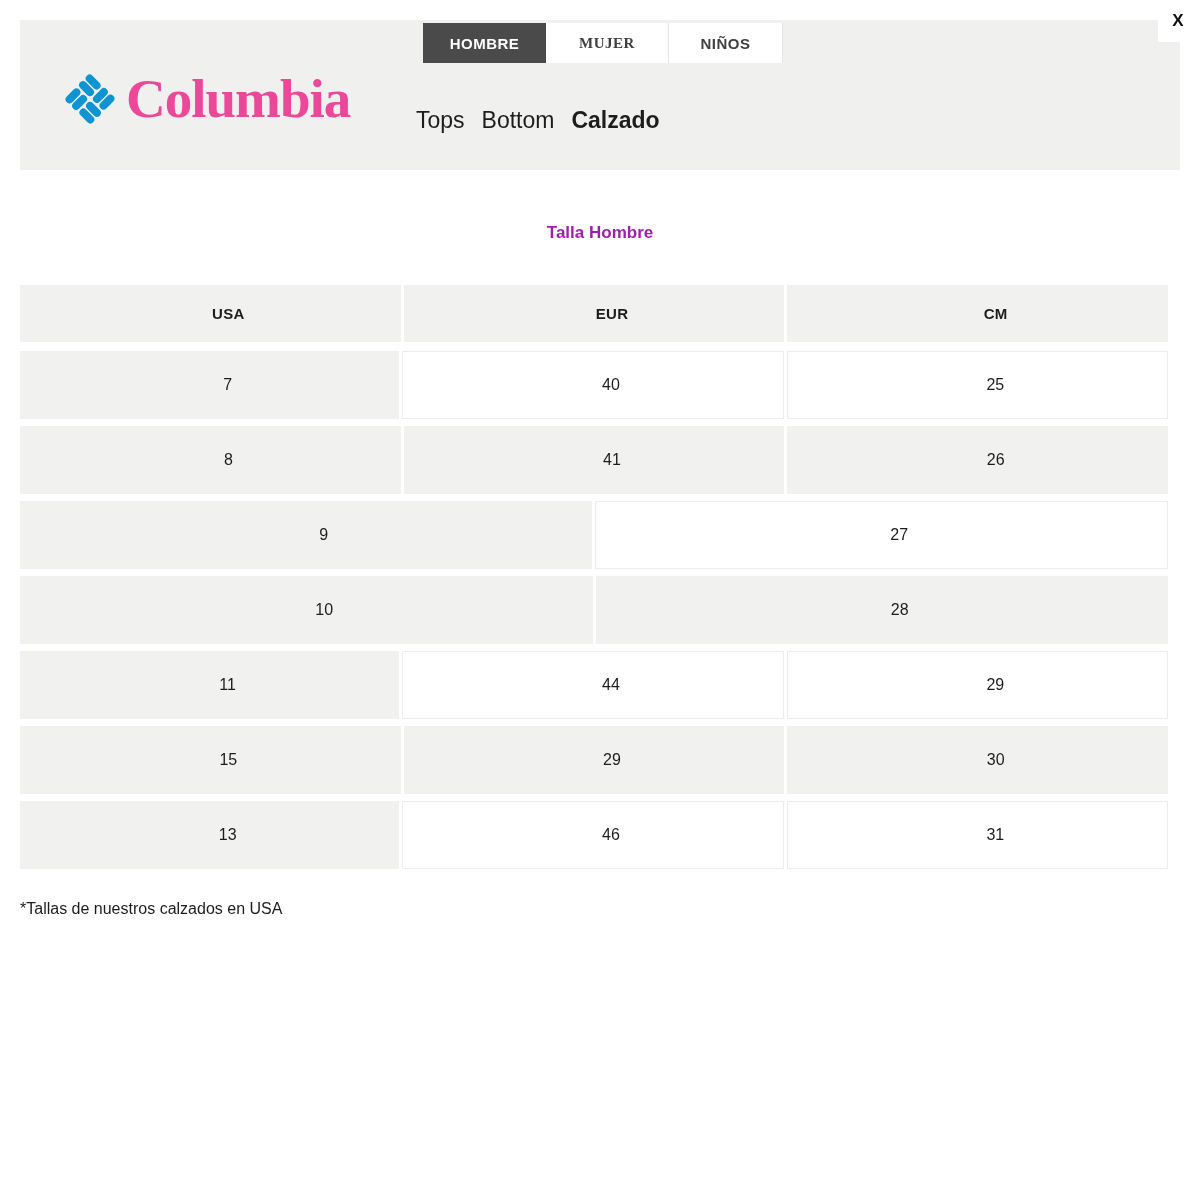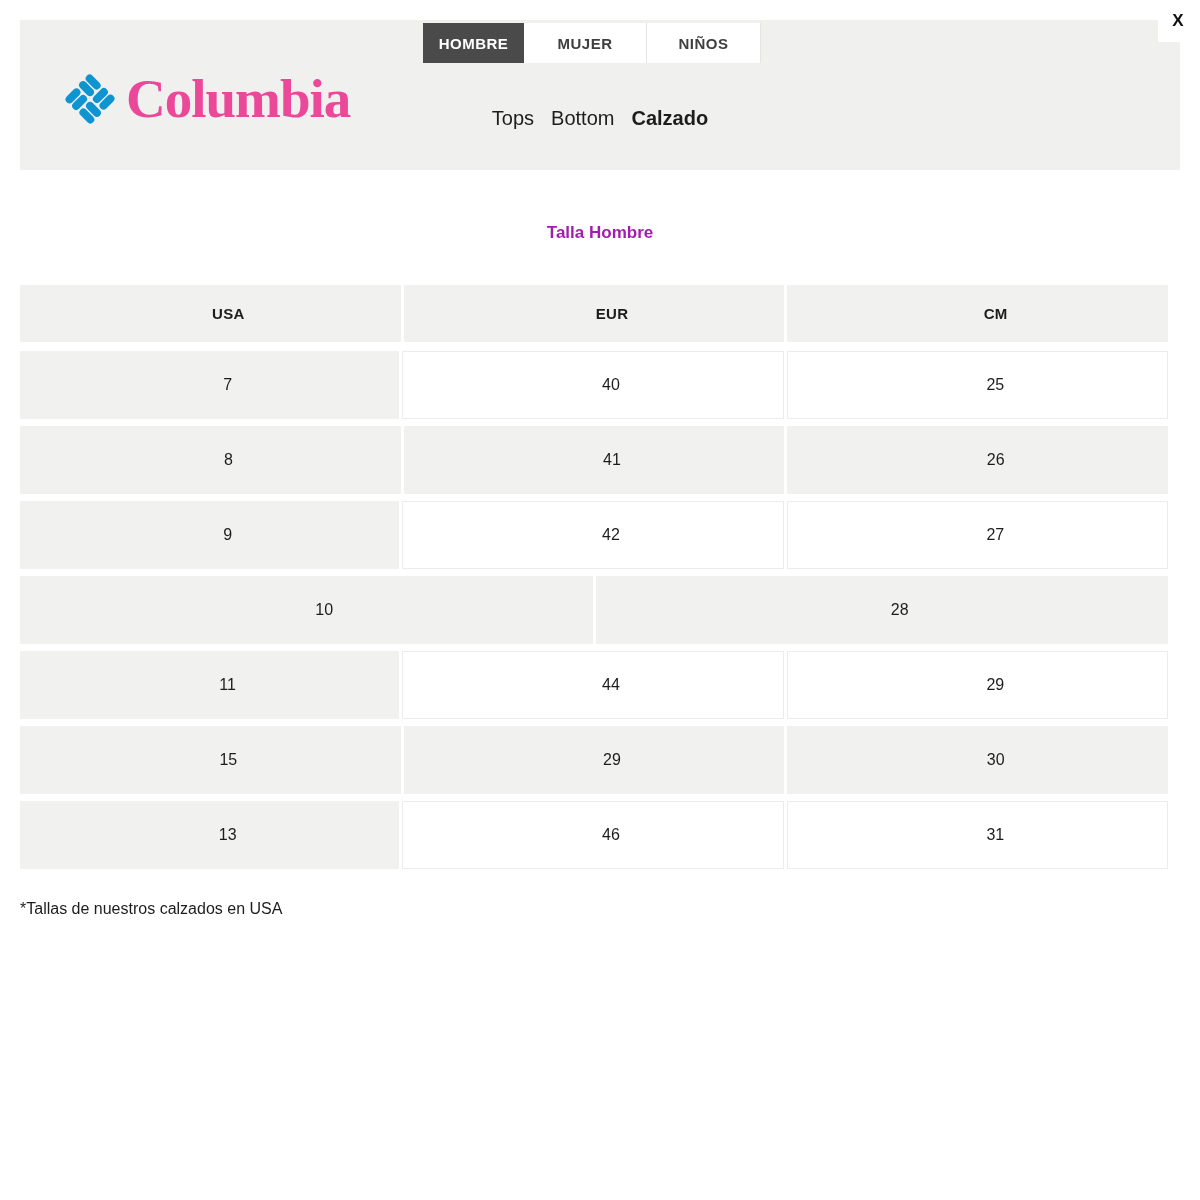--- a/index.html
+++ b/index.html
@@ -50,32 +50,32 @@
     position:absolute; left:423px; top:23px;
     height:40px; display:flex;
   }
   .gtab {
     height:40px; display:flex; align-items:center; justify-content:center;
     font-size:15px; font-weight:bold; letter-spacing:0.5px;
     color:#3f3f3f; background:#ffffff;
     border-right:1px solid #e4e4e4;
     cursor:pointer;
   }
-  .gtab.w1 { width:101px; }
-  .gtab.w2 { width:122px; }
+  .gtab.w1 { width:123px; }
+  .gtab.w2 { width:122px;font-family:Liberation Serif, serif; }
   .gtab.w3 { width:113px; }
   .gtab.active {
     background:#4a4a4a; color:#ffffff; border-right:none;
   }
 
   
   .category-nav {
-    position:absolute; left:400px; top:107px; width:400px;
-    display:flex; justify-content:center; gap:17px;
-    font-size:20px; color:#1d1d1d;
+    position:absolute; left:416px; top:107px; width:400px;
+    display:flex; justify-content:flex-start; gap:17px;
+    font-size:23px; color:#1d1d1d;
   }
   .cat-item { cursor:pointer; }
   .cat-item.active { font-weight:bold; }
 
   
   .section-title {
     position:absolute; left:0; top:223px; width:1200px;
     text-align:center;
     font-size:17px; font-weight:bold; color:#a21caf;
   }
@@ -151,21 +151,20 @@
     <div class="cell">40</div>
     <div class="cell">25</div>
   </div>
   <div class="t-row t-data">
     <div class="cell">8</div>
     <div class="cell">41</div>
     <div class="cell">26</div>
   </div>
   <div class="t-row t-data plain">
     <div class="cell">9</div>
-    <div class="cell">42</div>
     <div class="cell">27</div>
   </div>
   <div class="t-row t-data">
     <div class="cell">10</div>
     <div class="cell">28</div>
   </div>
   <div class="t-row t-data plain">
     <div class="cell">11</div>
     <div class="cell">44</div>
     <div class="cell">29</div>

